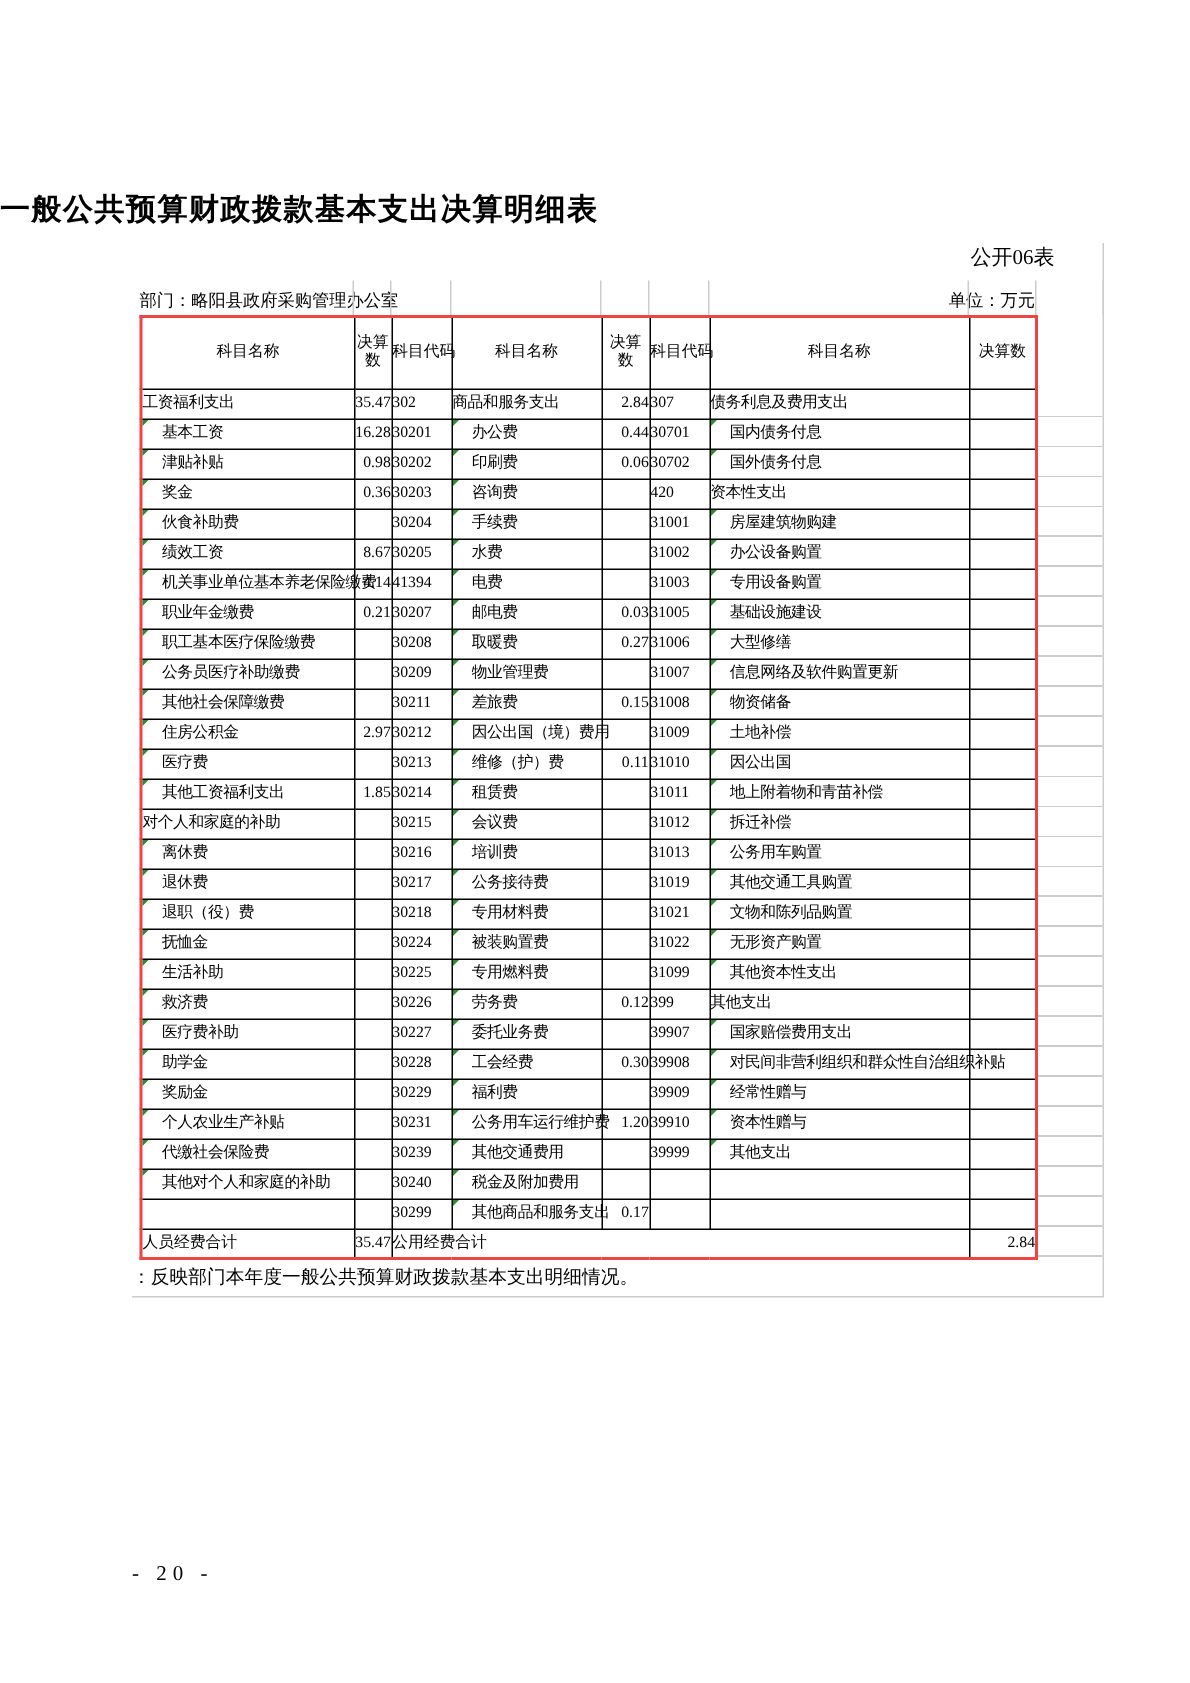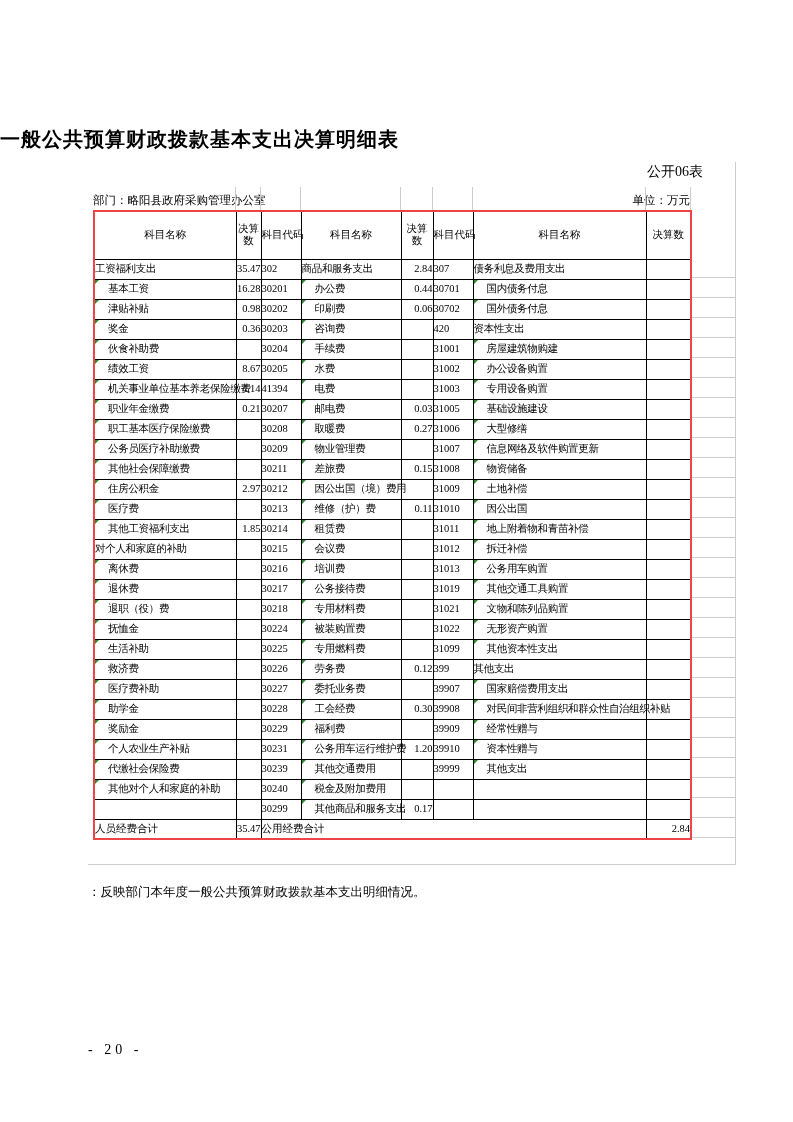--- a/index.html
+++ b/index.html
@@ -33,21 +33,21 @@
 
   .ghost-vline{position:absolute;left:735px;top:162px;width:1px;height:702px;background:#ccc;}
   .ghost-rows{position:absolute;left:690px;top:258px;width:45px;height:580px;
       background:repeating-linear-gradient(to bottom,transparent 0,transparent 19px,#ccc 19px,#ccc 20px);}
   .ghost-stubs{position:absolute;left:93px;top:187px;width:643px;height:23px;
       background-image:linear-gradient(#ccc,#ccc),linear-gradient(#ccc,#ccc),linear-gradient(#ccc,#ccc),
         linear-gradient(#ccc,#ccc),linear-gradient(#ccc,#ccc),linear-gradient(#ccc,#ccc),
         linear-gradient(#ccc,#ccc),linear-gradient(#ccc,#ccc),linear-gradient(#ccc,#ccc);
       background-repeat:no-repeat;background-size:1px 100%;
       background-position:142px 0,167px 0,207px 0,307px 0,339px 0,379px 0,552px 0,597px 0,642px 0;}
-  .note{position:absolute;top:843px;left:88px;font-size:12.5px;margin-top:41px;}
+  .note{position:absolute;top:843px;left:88px;font-size:12.5px;}
   .note-underline{position:absolute;top:864px;left:88px;width:648px;height:1px;background:#ccc;}
   .page-number{position:absolute;top:1042px;left:88px;font-size:14px;letter-spacing:4px;}
 </style>
 </head>
 <body>
 
 <div class="page">
 
   <div class="title">一般公共预算财政拨款基本支出决算明细表</div>
   <div class="table-code">公开06表</div>

